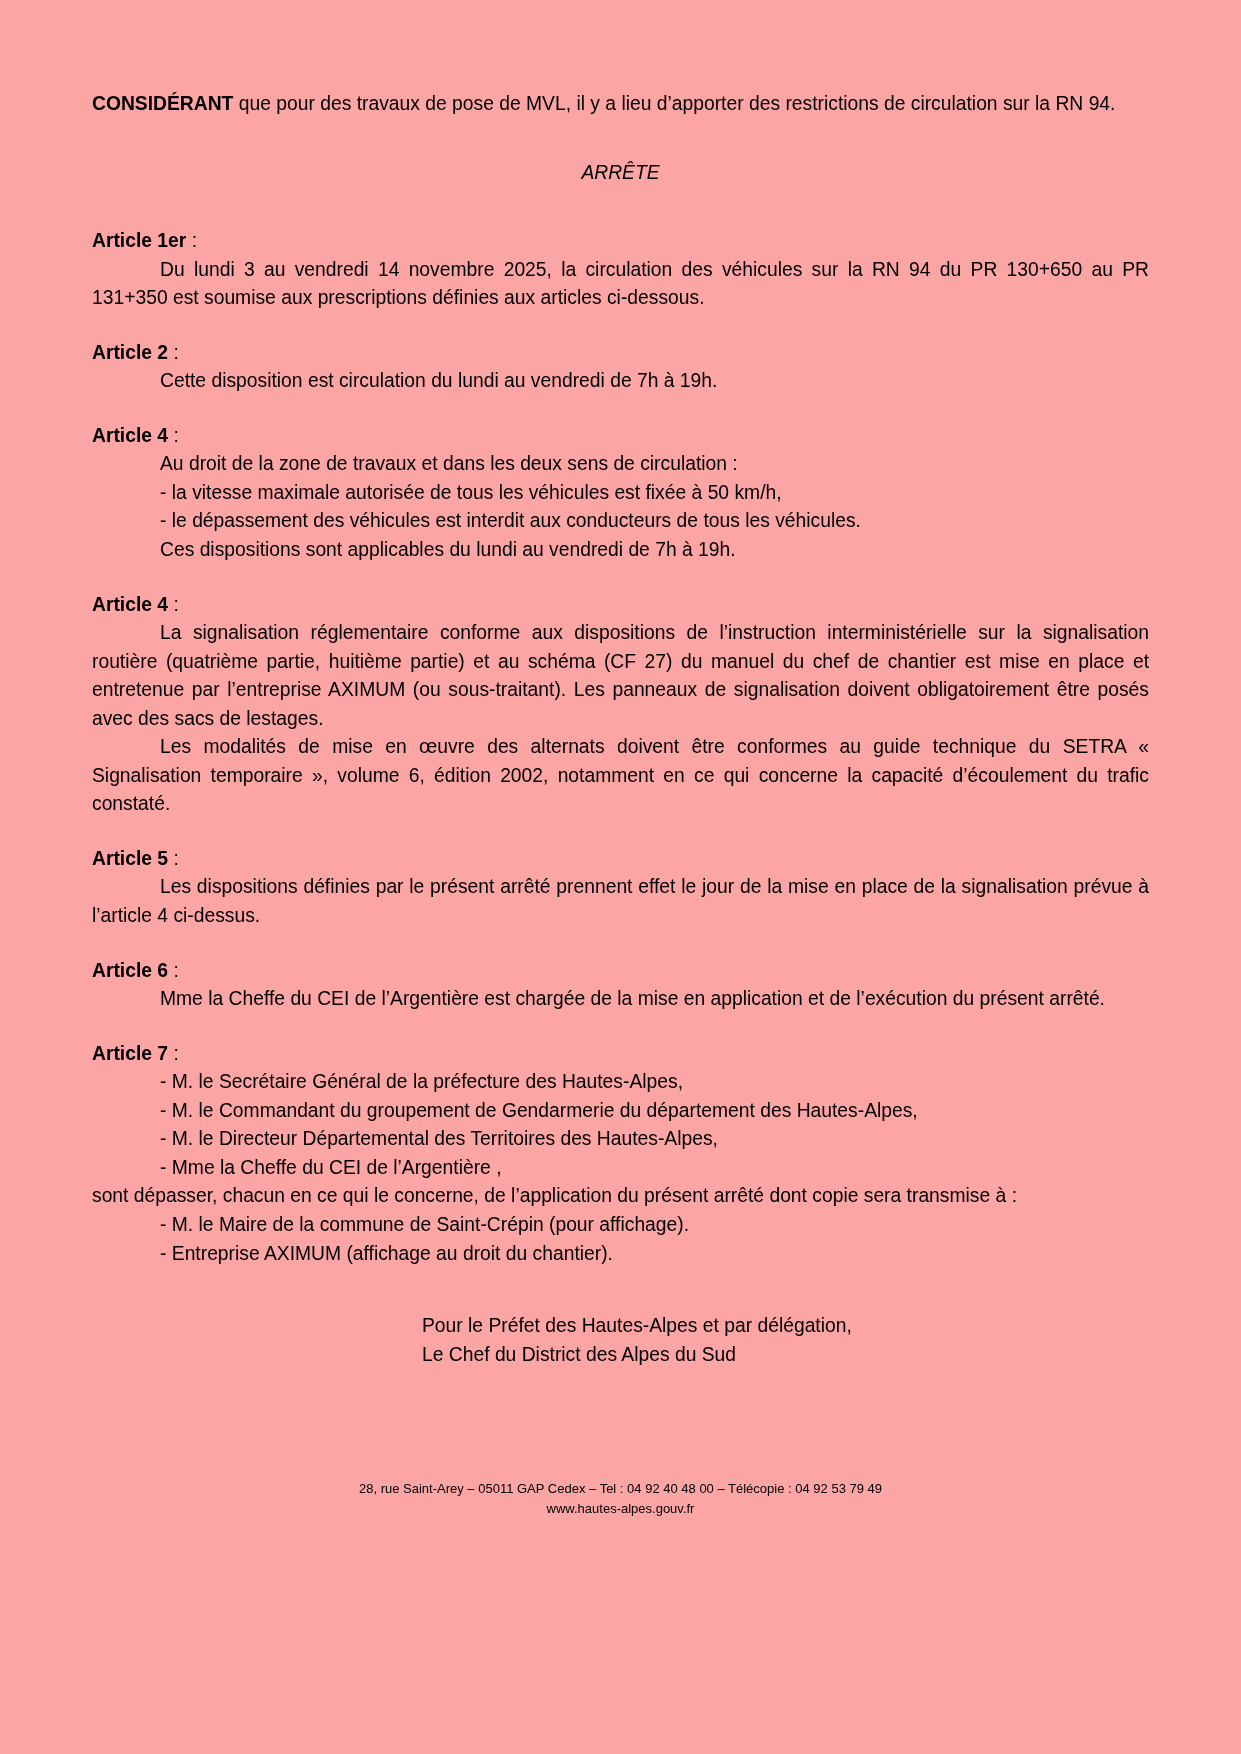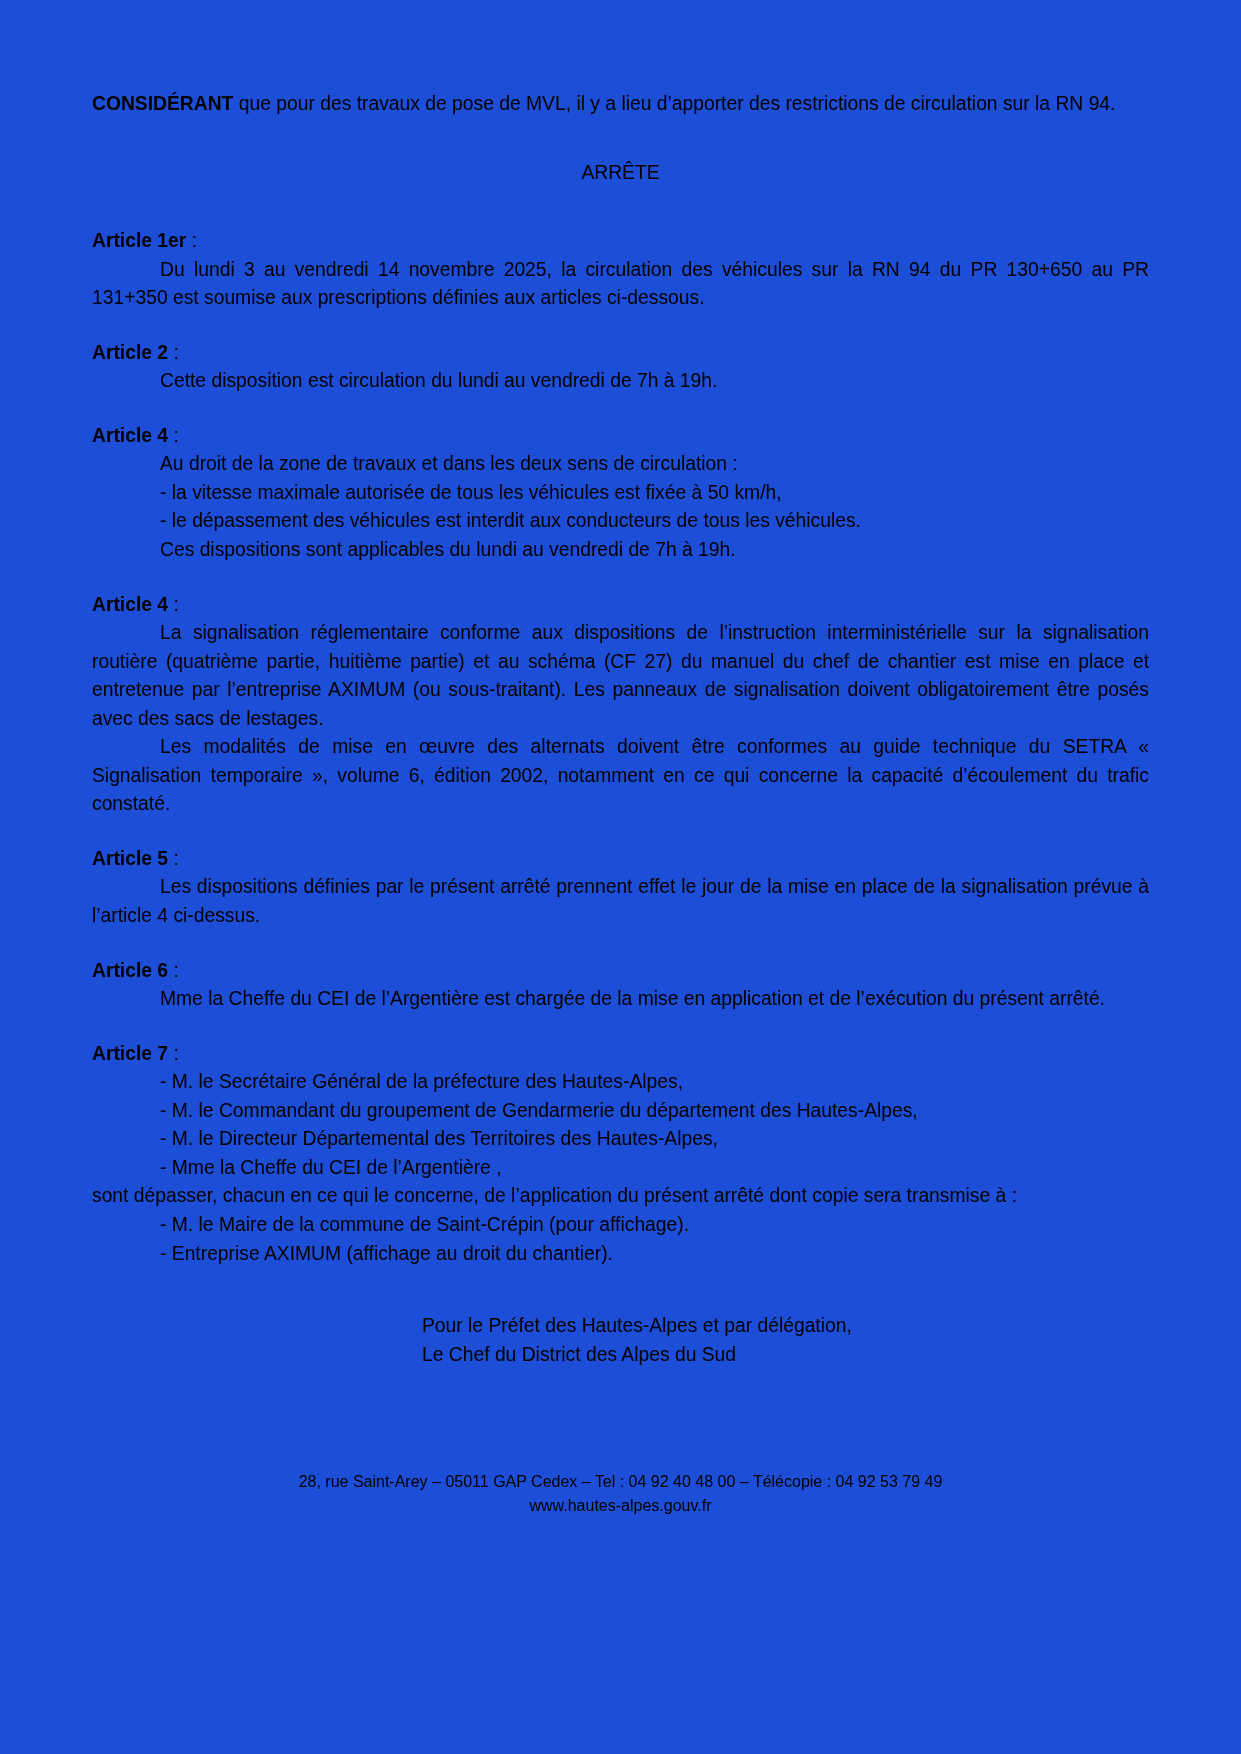--- a/index.html
+++ b/index.html
@@ -9,21 +9,21 @@
   }
   body {
     font-family: "Liberation Sans", sans-serif;
     color: #000000;
   }
   .page {
     position: relative;
     width: 1241px;
     height: 1754px;
     margin: 0 auto;
-    background: #1d4ed8;
+    background: #fca5a5;
     box-sizing: border-box;
     padding: 90px 92px 0 92px;
     overflow: hidden;
   }
   .doc-body {
     font-size: 19.3px;
     line-height: 1.48;
     text-align: justify;
     text-justify: inter-word;
   }
@@ -50,37 +50,38 @@
     text-indent: 0;
     margin-left: 68px;
     text-align: left;
   }
   .gap-md { height: 26px; }
   .gap-lg { height: 40px; }
   .block-arrete {
     text-align: center;
     text-indent: 0;
     margin: 0;
+    font-style: italic;
   }
   .sig-block {
     margin-top: 44px;
     text-align: center;
     padding-left: 330px;
   }
   .sig-block .sig-line {
     text-align: left;
     text-indent: 0;
   }
   .footer {
     position: absolute;
     left: 92px;
     right: 92px;
     bottom: 236px;
     text-align: center;
-    font-size: 16px;
+    font-size: 13px;
     line-height: 1.5;
   }
   .footer div { text-align: center; }
 </style>
 </head>
 <body>
 
 <div class="page">
   <div class="doc-body">
 

